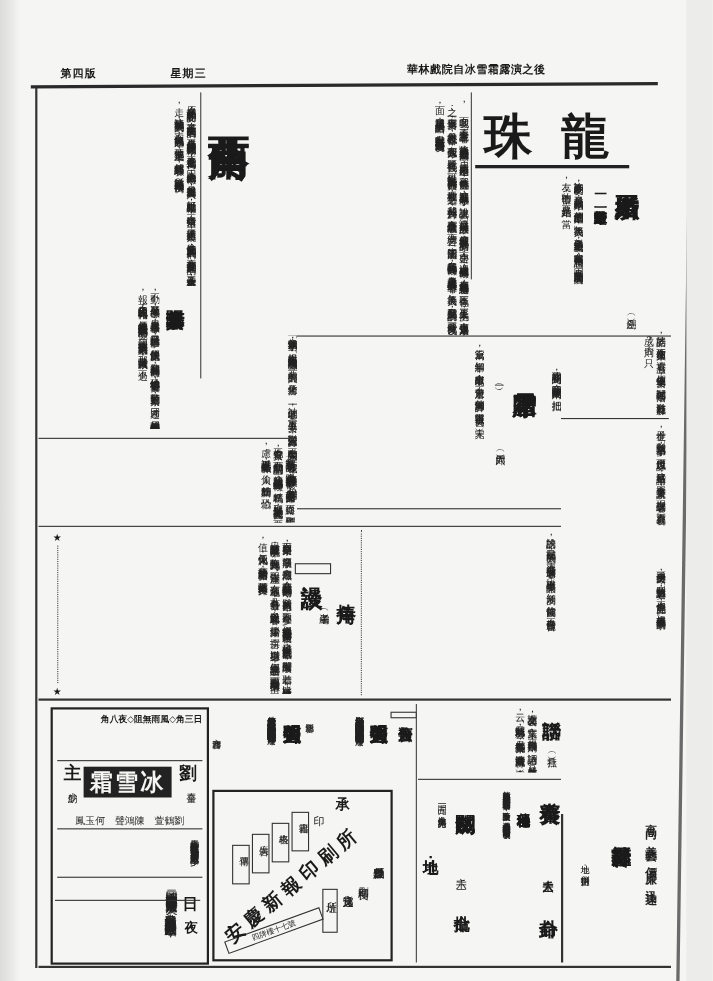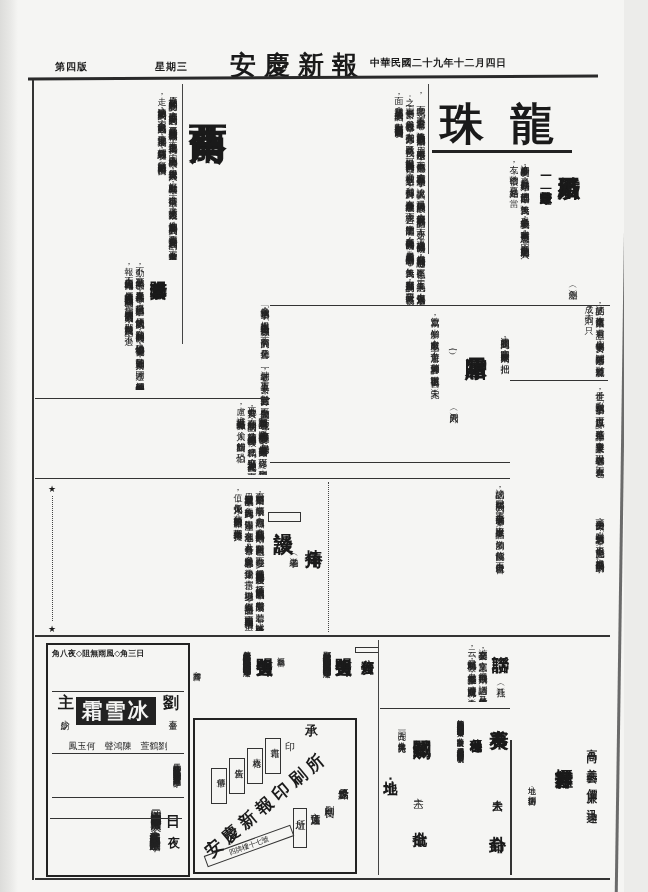--- a/index.html
+++ b/index.html
@@ -40,22 +40,21 @@
 <body>
 
 <div class="paper">
   <div class="torn-left"></div>
   <div class="right-rule"></div>
   <div class="right-margin"></div>
 
   <div class="mast">
     <span class="edition">第四版</span>
     <span class="weekday">星期三</span>
-    <span class="title">安慶新報</span>
-    <span class="date">中華民國二十九年十二月四日</span>
+    <span class="date">華林戲院自冰雪霜露演之後</span>
   </div>
   <div class="mast-rule"></div>
 
   <div class="rule-v" style="left:32px;top:80px;height:800px;width:2px;background:#333"></div>
 
   <div class="longzhu">
     <span style="left:78px" class="cal">龍</span>
     <span style="left:8px;" class="cal">珠</span>
   </div>
   <div class="big-title" style="left:555px;top:160px;font-size:22px;">所以不結婚</div>
@@ -129,21 +128,21 @@
   </div>
 
   <div class="dots" style="left:328px;top:482px;height:150px;"></div>
   <div class="vt" style="left:333px;top:482px;width:172px;height:145px;">
     <span>說的話，年已弱</span><span>冠的我，還不能養</span><span>活一個老婆，說出</span><span>來豈不笑話，知道</span><span>的，你能當</span><span>饒，不帶</span><span>自己就會</span>
   </div>
 
   <div class="rule-h" style="left:35px;top:635px;width:575px;height:2px;"></div>
 
   <div class="ad" style="left:46px;top:643px;width:140px;height:230px;">
-    <div style="position:absolute;left:4px;top:3px;width:132px;font-size:8px;text-align:left;font-weight:bold;direction:rtl;unicode-bidi:bidi-override;">日三角◇風雨無阻◇夜八角</div>
+    <div style="position:absolute;left:4px;top:3px;width:132px;font-size:8px;text-align:right;font-weight:bold;direction:rtl;unicode-bidi:bidi-override;">日三角◇風雨無阻◇夜八角</div>
     <div class="rule-h" style="left:4px;top:46px;width:132px;"></div>
     <div style="position:absolute;left:28px;top:52px;width:80px;height:28px;background:#222;color:#f5f5f3;font-size:21px;font-weight:bold;text-align:center;line-height:28px;letter-spacing:2px;direction:rtl;unicode-bidi:bidi-override;">冰雪霜</div>
     <div style="position:absolute;left:10px;top:48px;font-size:16px;font-weight:bold;">主</div>
     <div class="vt" style="left:10px;top:68px;width:12px;height:24px;">少舫</div>
     <div style="position:absolute;left:115px;top:48px;font-size:16px;font-weight:bold;">劉</div>
     <div class="vt" style="left:118px;top:68px;width:12px;height:24px;">喜奎</div>
     <div style="position:absolute;left:4px;top:95px;width:132px;font-size:9px;text-align:center;direction:rtl;unicode-bidi:bidi-override;">劉鶴萱　陳鴻聲　何玉鳳</div>
     <div class="rule-h" style="left:4px;top:108px;width:132px;"></div>
     <div class="vt" style="left:6px;top:112px;width:128px;height:36px;font-size:8px;line-height:11px;">
       <span>馬霖卿</span><span>筱艷雲</span><span>筱秋鐘</span><span>筱艷芬</span><span>候少韓</span><span>王少卿</span><span>郭雲芳</span><span>鄭春霞</span><span>周雲珊</span><span>戴子紅</span><span>白少亭</span>

